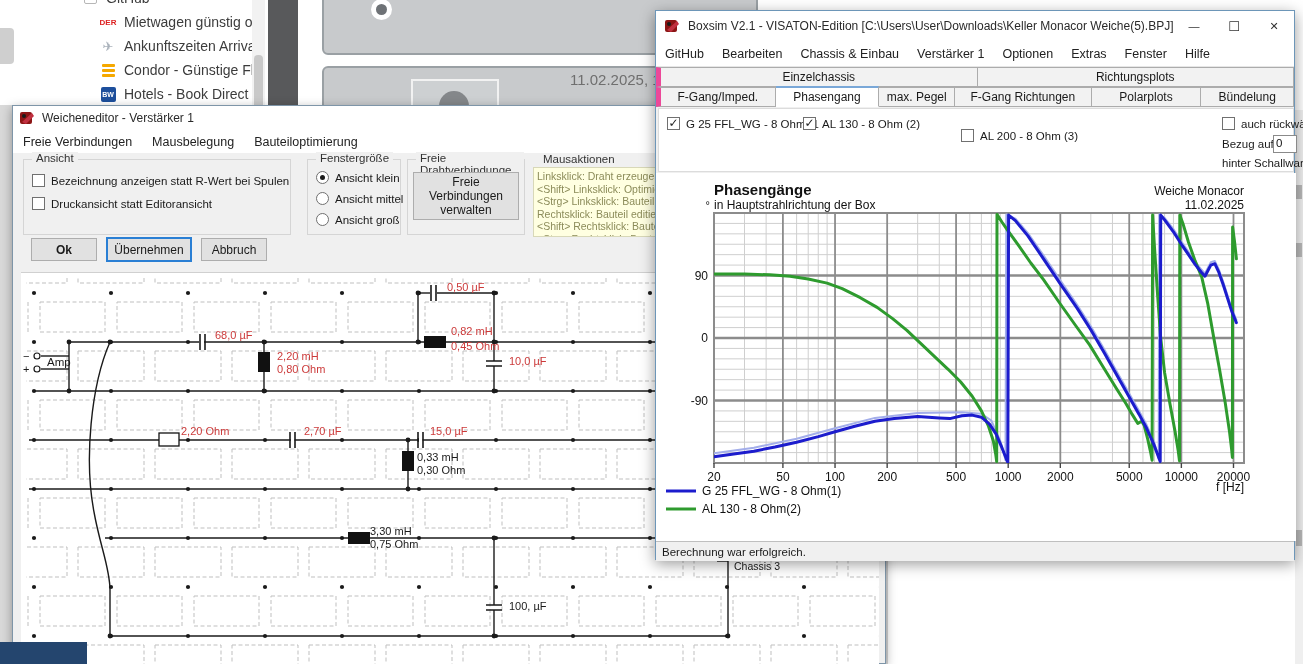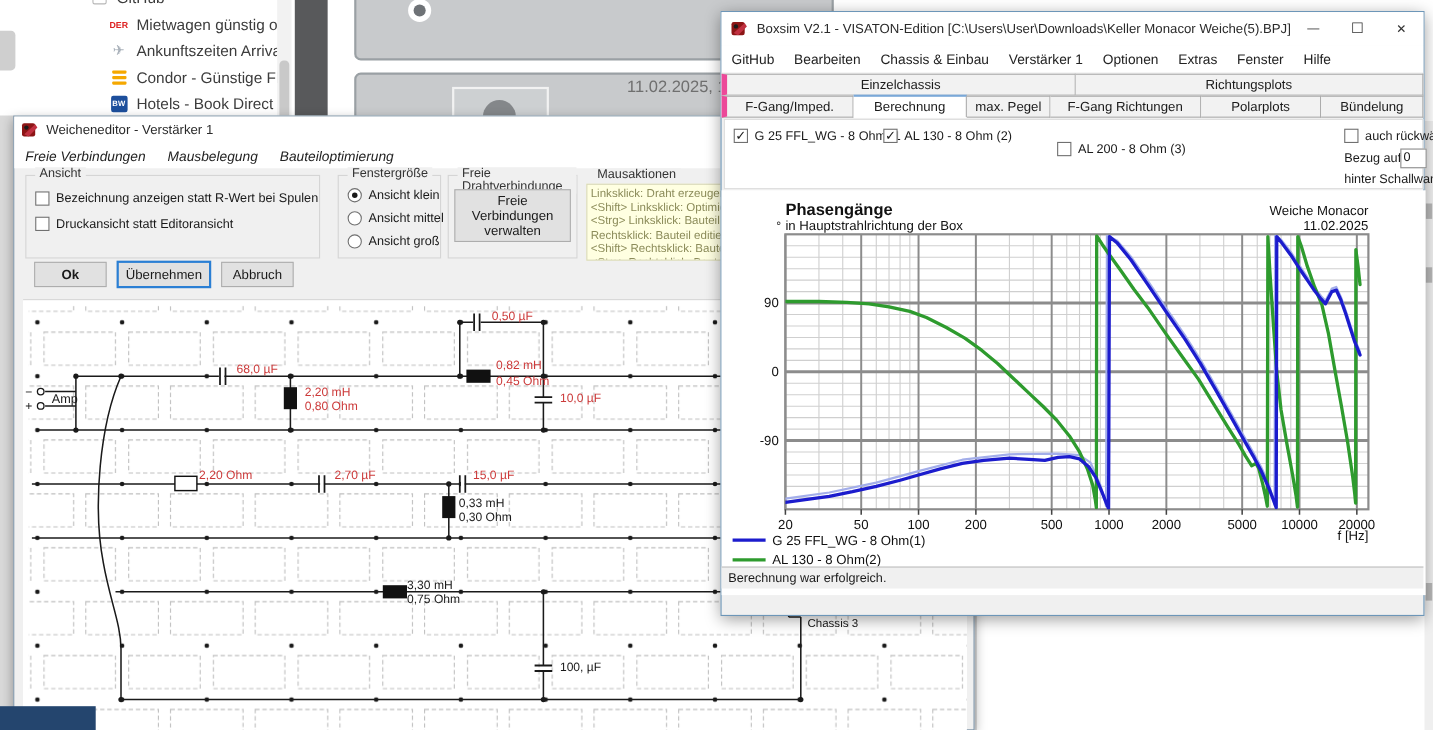--- a/index.html
+++ b/index.html
@@ -43,42 +43,42 @@
   .cb.checked::after{content:"\2713";position:absolute;left:0.5px;top:-2.5px;font-size:12px;color:#1c1c1c;}
   .rad{width:13px;height:13px;border:1px solid #707070;border-radius:50%;background:#fff;display:inline-block;position:relative;flex:none;}
   .rad.sel::after{content:"";position:absolute;left:3px;top:3px;width:5px;height:5px;border-radius:50%;background:#1a1a1a;}
   .btn{background:#e1e1e1;border:1px solid #adadad;font-size:12px;color:#1a1a1a;display:flex;align-items:center;justify-content:center;}
 
   
   .we-window{position:absolute;left:12px;top:105px;width:874px;height:559px;background:#f0f0f0;border:1px solid #7e95a8;box-shadow:0 3px 10px rgba(0,0,0,.35);z-index:10;}
   .we-title{position:absolute;left:0;top:0;width:100%;height:24px;background:#fff;display:flex;align-items:center;gap:7px;padding-left:6px;font-size:12px;color:#2a2a2a;}
   .app-ico{width:16px;height:16px;flex:none;}
   .we-menu{position:absolute;left:0;top:24px;width:100%;height:23px;background:#fff;display:flex;align-items:center;font-size:12.5px;color:#222;}
-  .we-menu span{padding:0 10px;font-style:italic;}
+  .we-menu span{padding:0 10px;}
   .group{position:absolute;border:1px solid #d5d5d5;background:#f0f0f0;}
   .group .cap{position:absolute;left:8px;top:-8px;background:#f0f0f0;padding:0 4px;font-size:11.5px;color:#333;}
   .checkrow{position:absolute;display:flex;align-items:center;gap:6px;font-size:11.5px;color:#1a1a1a;white-space:nowrap;}
   .maus-box{position:absolute;left:2px;top:8px;right:2px;bottom:2px;background:#ffffe1;border:1px solid #d8d8b8;overflow:hidden;padding:2px 0 0 3px;}
   .maus-line{font-size:10.5px;color:#8c8c5a;white-space:nowrap;line-height:12.5px;}
   .we-canvas{position:absolute;left:8px;top:166px;width:858px;height:391px;background:#fff;border-top:1px solid #d0d0d0;}
 
   
   .bx-window{position:absolute;left:655px;top:10px;width:640px;height:550px;background:#f0f0f0;border:1px solid #6d96b8;box-shadow:0 4px 14px rgba(0,0,0,.4);z-index:20;}
   .bx-title{position:absolute;left:0;top:0;width:100%;height:30px;background:#fff;display:flex;align-items:center;gap:8px;padding-left:8px;font-size:12px;color:#2a2a2a;white-space:nowrap;}
   .bx-controls{position:absolute;right:0;top:0;height:30px;display:flex;}
   .bx-controls div{width:40px;height:30px;display:flex;align-items:center;justify-content:center;font-size:11px;color:#333;}
   .bx-menu{position:absolute;left:0;top:30px;width:100%;height:26px;background:#fff;display:flex;align-items:center;font-size:12.5px;color:#222;border-bottom:1px solid #e6e6e6;}
   .bx-menu span{padding:0 9px;}
   .bx-tabs{position:absolute;left:0;top:56px;width:100%;height:40px;background:#f0f0f0;}
   .trow{display:flex;width:100%;height:20px;}
   .tab{height:20px;display:flex;align-items:center;justify-content:center;font-size:12px;color:#1a1a1a;background:#f2f2f2;border:1px solid #acacac;border-left:none;white-space:nowrap;overflow:hidden;}
   .trow .tab:first-child{border-left:5px solid #ec4899;}
   .tab.active{background:#fff;border-bottom:1px solid #fff;position:relative;z-index:2;height:21px;margin-top:-1px;border-top:2px solid #7aa8d8;}
   .bx-panel{position:absolute;left:2px;top:97px;width:636px;height:64px;background:#fff;border:1px solid #dcdcdc;}
-  .bx-status{position:absolute;left:0;top:504px;width:100%;height:20px;background:#f0f0f0;border-top:1px solid #bfbfbf;font-size:11.5px;color:#1a1a1a;display:flex;align-items:center;padding-left:6px;}
+  .bx-status{position:absolute;left:0;top:530px;width:100%;height:20px;background:#f0f0f0;border-top:1px solid #bfbfbf;font-size:11.5px;color:#1a1a1a;display:flex;align-items:center;padding-left:6px;}
   .mini-input{position:absolute;width:24px;height:18px;background:#fff;border:1px solid #8a8a8a;font-size:11.5px;color:#111;padding:1px 2px;}
   svg text{font-family:"Liberation Sans","DejaVu Sans",sans-serif;}
 </style>
 </head>
 <body>
 
 <div class="screen">
 
   <div class="bookmarks">
     <div id="bm-list">
@@ -340,21 +340,21 @@
         <span>Fenster</span>
         <span>Hilfe</span>
       </div>
     <div class="bx-tabs">
       <div class="trow" id="bx-tabs1">
           <div class="tab" style="flex: 1 1 0%;">Einzelchassis</div>
           <div class="tab" style="flex: 1 1 0%;">Richtungsplots</div>
         </div>
       <div class="trow" id="bx-tabs2">
           <div class="tab" style="width: 120px;">F-Gang/Imped.</div>
-          <div class="tab active" style="width: 104px;">Berechnung</div>
+          <div class="tab active" style="width: 104px;">Phasengang</div>
           <div class="tab" style="width: 76px;">max. Pegel</div>
           <div class="tab" style="width: 137px;">F-Gang Richtungen</div>
           <div class="tab" style="width: 110px;">Polarplots</div>
           <div class="tab" style="width: 93px;">Bündelung</div>
         </div>
     </div>
     <div class="bx-panel">
       <div id="bx-checks">
           <div class="checkrow" style="left: 8px; top: 8px;">
             <span class="cb checked"></span>

